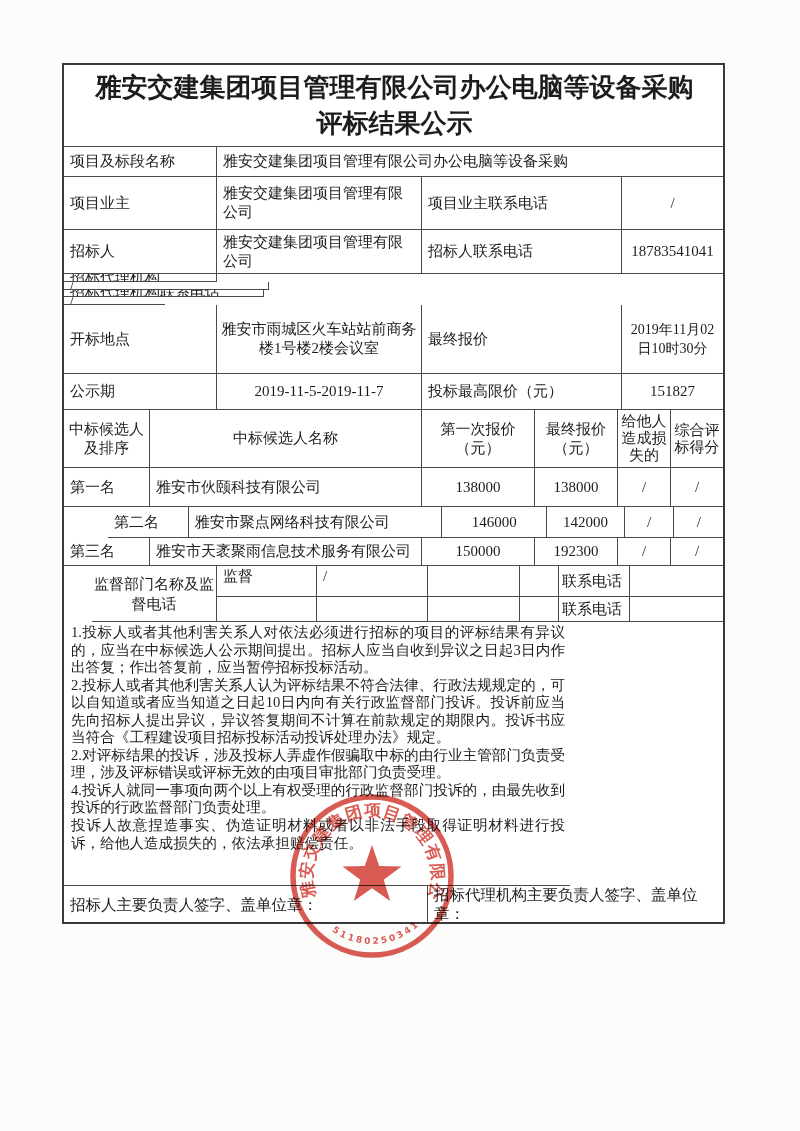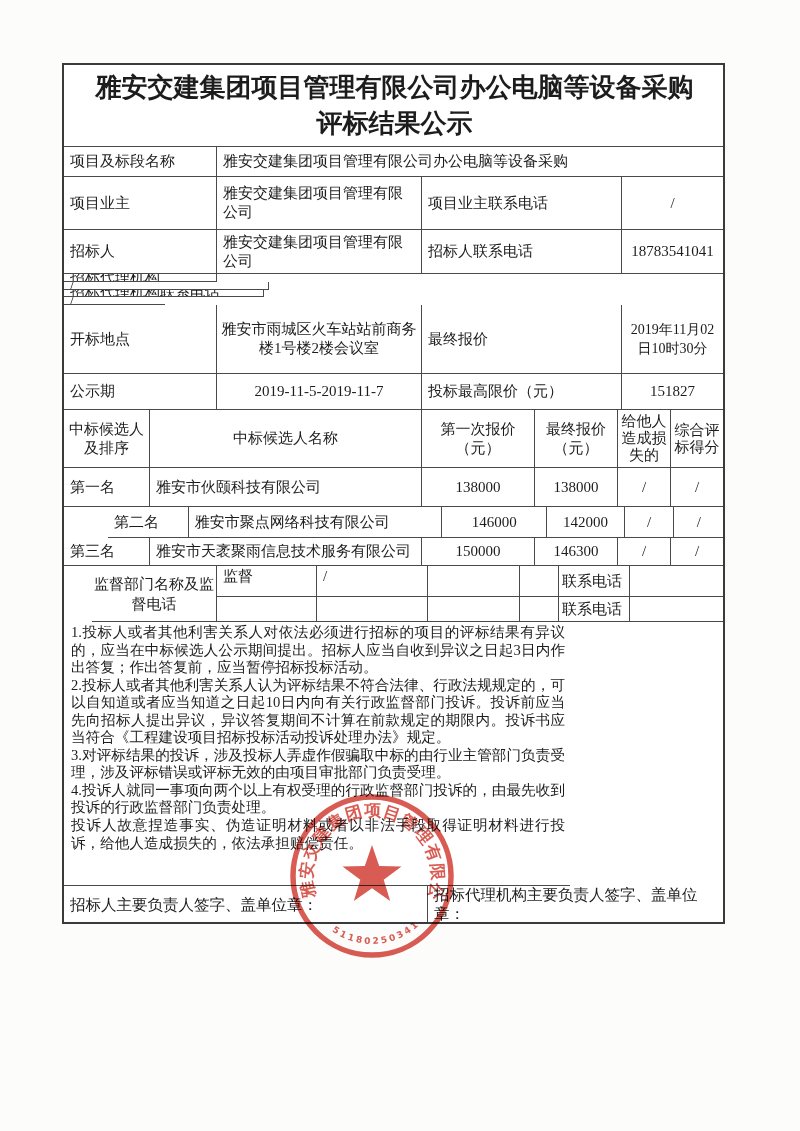--- a/index.html
+++ b/index.html
@@ -154,21 +154,21 @@
       <div class="c w-name" style="height:31px;">雅安市聚点网络科技有限公司</div>
       <div class="c w-first ctr" style="height:31px;">146000</div>
       <div class="c w-final ctr" style="height:31px;">142000</div>
       <div class="c w-review ctr" style="height:31px;">/</div>
       <div class="c w-score ctr" style="height:31px;">/</div>
     </div>
     <div class="trow" style="height:28px;">
       <div class="c w-rank" style="height:28px;">第三名</div>
       <div class="c w-name" style="height:28px;">雅安市天袤聚雨信息技术服务有限公司</div>
       <div class="c w-first ctr" style="height:28px;">150000</div>
-      <div class="c w-final ctr" style="height:28px;">146300</div>
+      <div class="c w-final ctr" style="height:28px;">192300</div>
       <div class="c w-review ctr" style="height:28px;">/</div>
       <div class="c w-score ctr" style="height:28px;">/</div>
     </div>
 
     <div class="trow" style="height:56px;padding-left:28px;">
       <div class="c w-label ctr" style="height:56px;line-height:20px;">监督部门名称及监督电话</div>
       <div class="sup-right">
         <div class="sup-sub first" style="height:31px;">
           <div class="c ws1 top-align" style="height:31px;">监督</div>
           <div class="c ws2 top-align" style="height:31px;">/</div>
@@ -185,21 +185,21 @@
           <div class="c ws5" style="height:25px;padding-left:3px;">联系电话</div>
           <div class="c ws6" style="height:25px;"></div>
         </div>
       </div>
     </div>
 
     <div class="trow" style="height:264px;">
       <div class="c notice-text" style="height:264px;">
         <div>1.投标人或者其他利害关系人对依法必须进行招标的项目的评标结果有异议的，应当在中标候选人公示期间提出。招标人应当自收到异议之日起3日内作出答复；作出答复前，应当暂停招标投标活动。</div>
         <div>2.投标人或者其他利害关系人认为评标结果不符合法律、行政法规规定的，可以自知道或者应当知道之日起10日内向有关行政监督部门投诉。投诉前应当先向招标人提出异议，异议答复期间不计算在前款规定的期限内。投诉书应当符合《工程建设项目招标投标活动投诉处理办法》规定。</div>
-        <div>3.对评标结果的投诉，涉及投标人弄虚作假骗取中标的由行业主管部门负责受理，涉及评标错误或评标无效的由项目审批部门负责受理。</div>
+        <div>2.对评标结果的投诉，涉及投标人弄虚作假骗取中标的由行业主管部门负责受理，涉及评标错误或评标无效的由项目审批部门负责受理。</div>
         <div>4.投诉人就同一事项向两个以上有权受理的行政监督部门投诉的，由最先收到投诉的行政监督部门负责处理。</div>
         <div>投诉人故意捏造事实、伪造证明材料或者以非法手段取得证明材料进行投诉，给他人造成损失的，依法承担赔偿责任。</div>
       </div>
     </div>
 
     <div class="trow">
       <div class="c w-sigl sig">招标人主要负责人签字、盖单位章：</div>
       <div class="c w-sigr sig">招标代理机构主要负责人签字、盖单位章：</div>
     </div>
 

